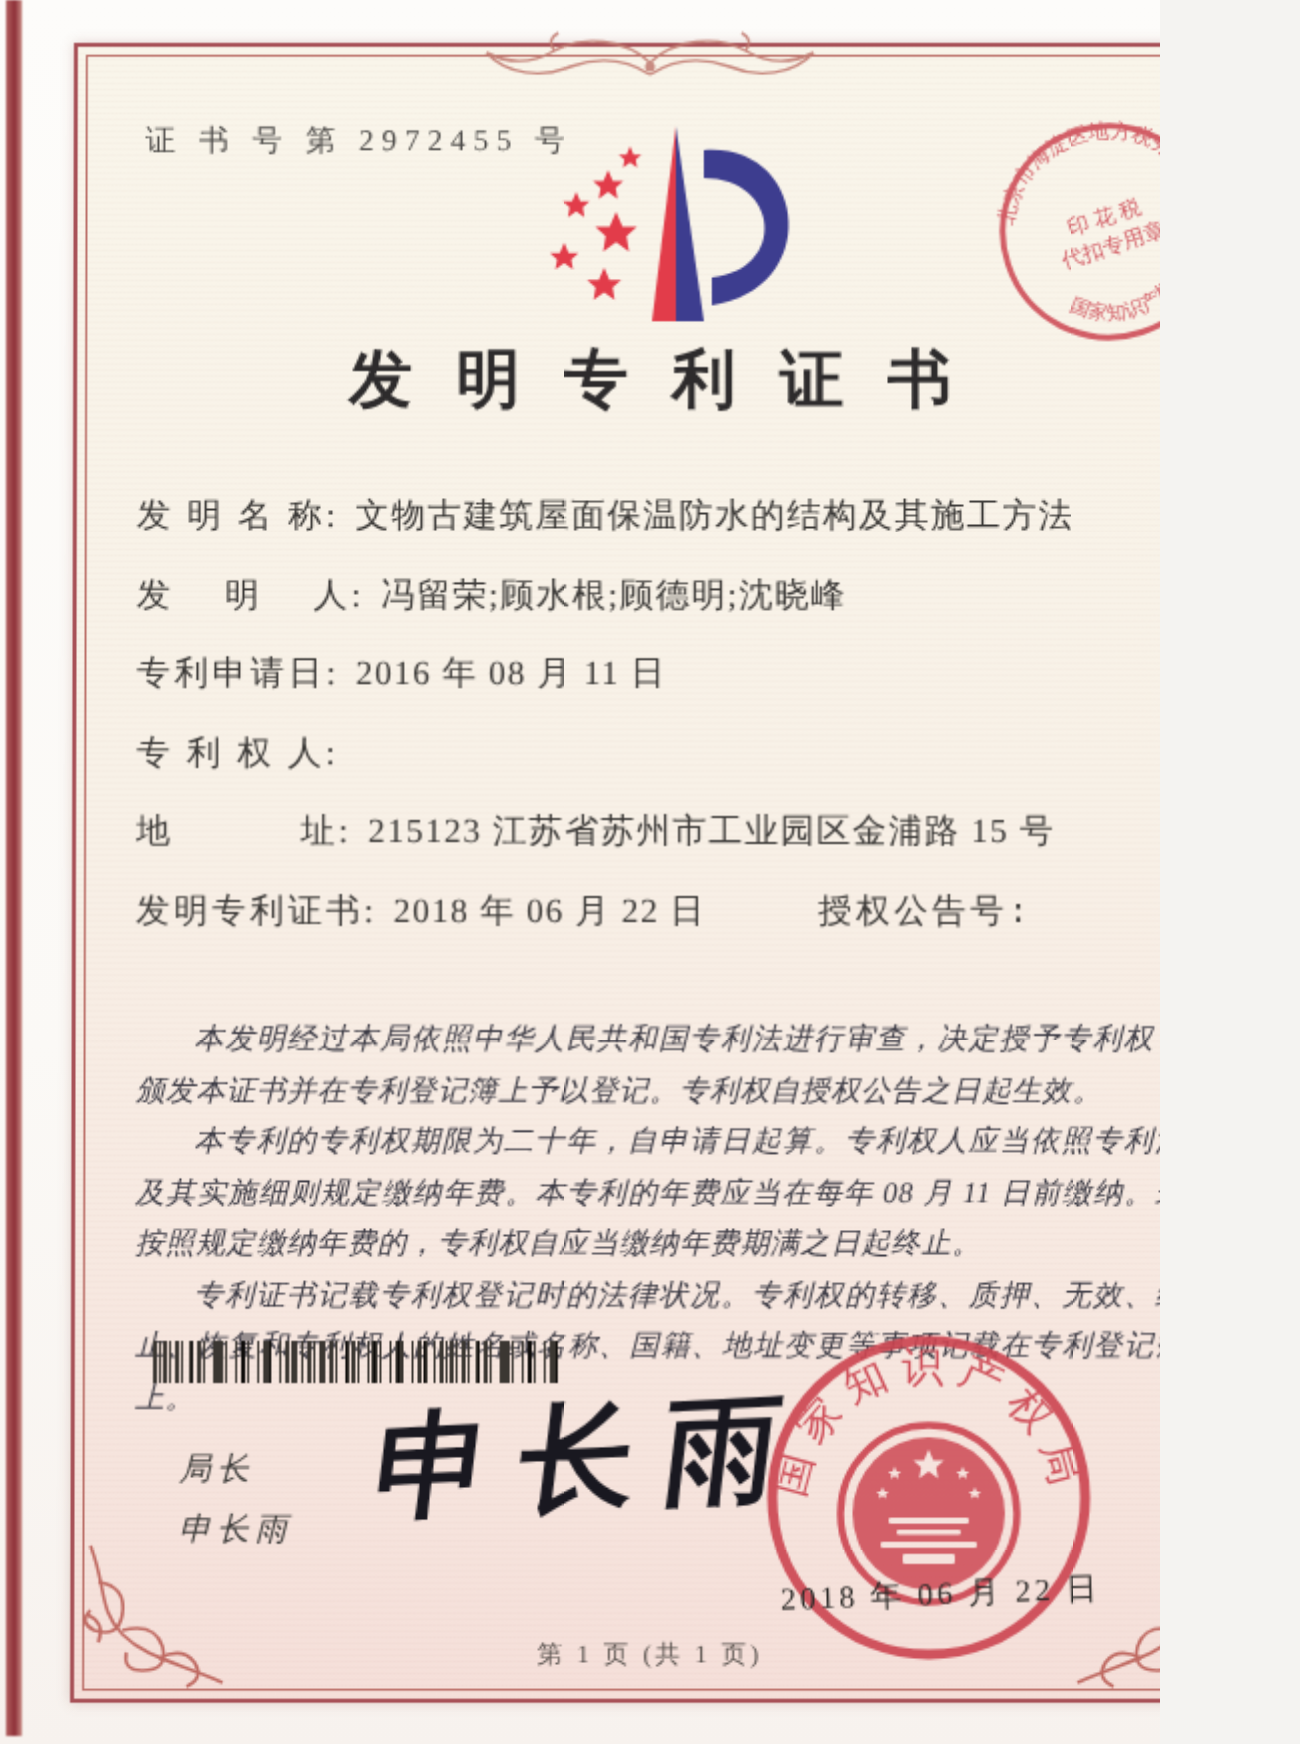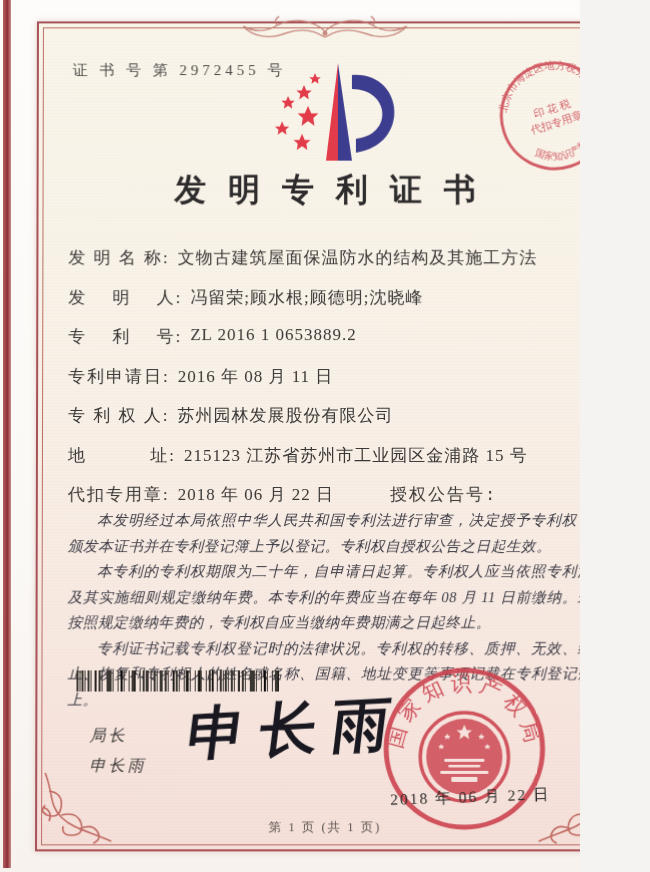--- a/index.html
+++ b/index.html
@@ -110,37 +110,32 @@
     <div class="abs fields">
       <div class="field">
         <span class="lbl">发 明 名 称:</span>
         <span class="val">文物古建筑屋面保温防水的结构及其施工方法</span>
       </div>
       <div class="field">
         <span class="lbl">发　 明　 人:</span>
         <span class="val">冯留荣;顾水根;顾德明;沈晓峰</span>
       </div>
       <div class="field">
-        <span class="lbl">专　 利　 号:</span>
-        <span class="val">ZL 2016 1 0653889.2</span>
-      </div>
-      <div class="field">
         <span class="lbl">专利申请日:</span>
         <span class="val">2016 年 08 月 11 日</span>
       </div>
       <div class="field">
         <span class="lbl">专 利 权 人:</span>
-        <span class="val">苏州园林发展股份有限公司</span>
       </div>
       <div class="field">
         <span class="lbl">地　　　 址:</span>
         <span class="val">215123 江苏省苏州市工业园区金浦路 15 号</span>
       </div>
       <div class="field grant-row">
-        <span class="lbl">代扣专用章:</span>
+        <span class="lbl">发明专利证书:</span>
         <span class="val">2018 年 06 月 22 日</span>
         <span class="lbl second">授权公告号:</span>
       </div>
     </div>
 
     <div class="abs body-text">
       <p>本发明经过本局依照中华人民共和国专利法进行审查，决定授予专利权，颁发本证书并在专利登记簿上予以登记。专利权自授权公告之日起生效。</p>
       <p>本专利的专利权期限为二十年，自申请日起算。专利权人应当依照专利法及其实施细则规定缴纳年费。本专利的年费应当在每年 08 月 11 日前缴纳。未按照规定缴纳年费的，专利权自应当缴纳年费期满之日起终止。</p>
       <p>专利证书记载专利权登记时的法律状况。专利权的转移、质押、无效、终止、恢复和专利权人的姓名或名称、国籍、地址变更等事项记载在专利登记簿上。</p>
     </div>

